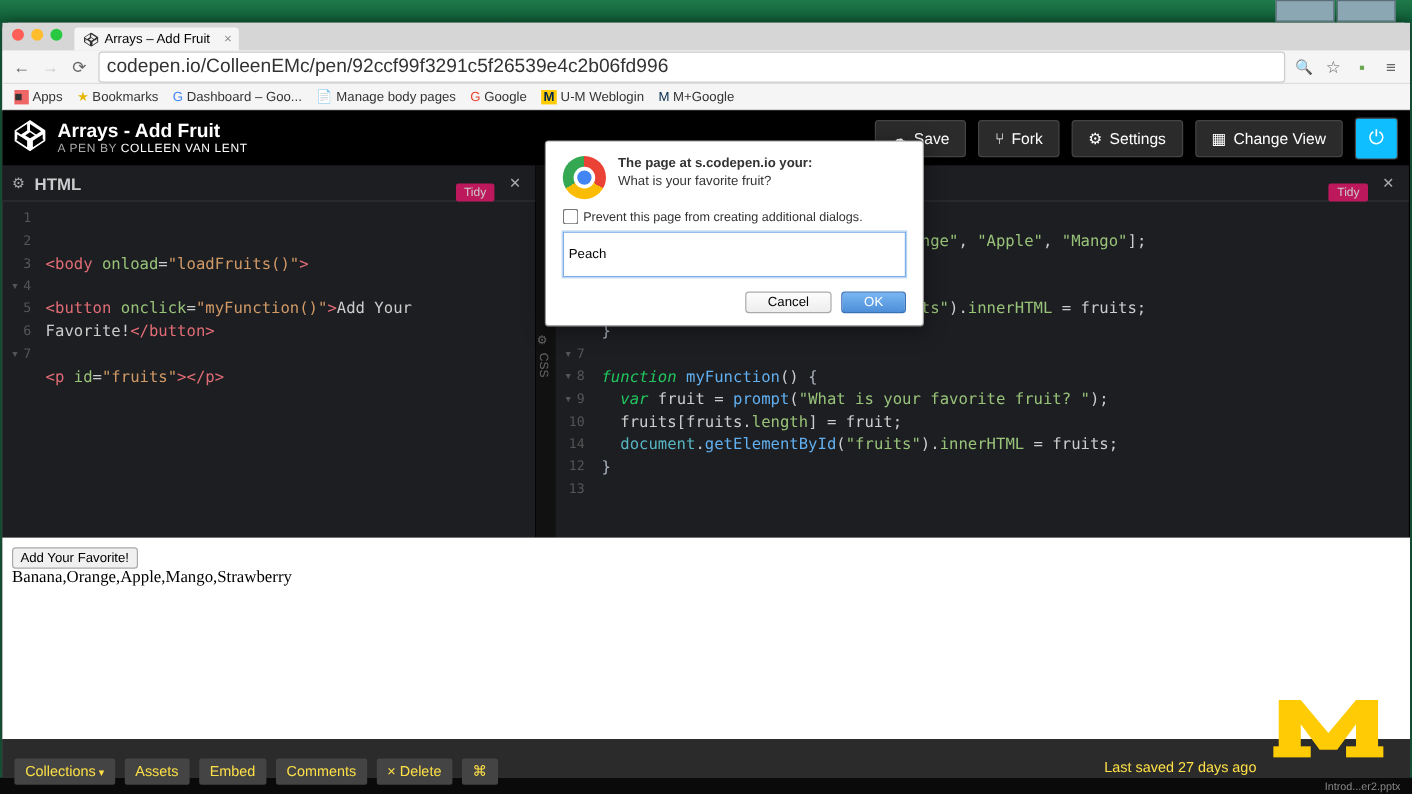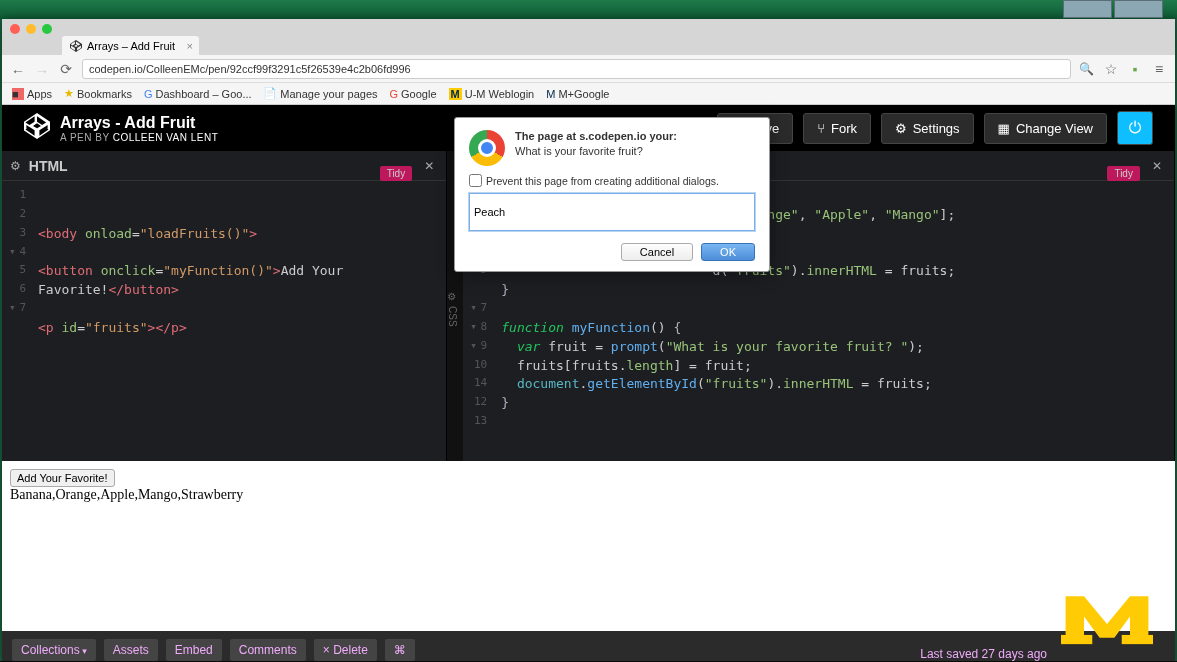--- a/index.html
+++ b/index.html
@@ -15,21 +15,21 @@
   height: 19px;
   background: linear-gradient(180deg, #1f7a4a, #0e5a35);
 }
 .browser-chrome {
   background: #f0f0f0;
   border-radius: 5px 5px 0 0;
   box-shadow: 0 0 10px rgba(0,0,0,0.4);
   margin: 0 2px;
 }
 .tab-strip {
-  height: 36px;
+  height: 23px;
   display: flex;
   align-items: flex-end;
   padding-left: 5px;
   background: #d6d6d6;
   position: relative;
 }
 .traffic-lights {
   display: flex;
   gap: 6px;
   position: absolute;
@@ -65,21 +65,21 @@
   border-bottom: 1px solid #ddd;
 }
 .nav-icon {
   color: #666;
   font-size: 14px;
   width: 16px;
   text-align: center;
 }
 .url-field {
   flex: 1;
-  font-size: 11px;
+  font-size: 16px;
   color: #333;
   padding: 3px 6px;
   background: #fff;
   border: 1px solid #ccc;
   border-radius: 3px;
 }
 .bm-bar {
   height: 22px;
   display: flex;
   align-items: center;
@@ -97,21 +97,21 @@
   height: 556px;
   background: #111;
   display: flex;
   flex-direction: column;
 }
 .cp-header {
   height: 46px;
   background: #000;
   display: flex;
   align-items: center;
-  padding: 0 22px;
+  padding: 0 10px;
   gap: 10px;
   justify-content: space-between;
 }
 .cp-logo svg { width:26px; height:26px; }
 .cp-title-block { flex:1; color:#fff; }
 .cp-title { font-size: 16px; font-weight: 600; }
 .cp-byline { font-size: 10px; text-transform: uppercase; color:#aaa; letter-spacing:0.5px; }
 .cp-byline a { color:#fff; text-decoration:none; }
 .cp-btn {
   background: #2b2b2b;
@@ -217,25 +217,25 @@
   padding: 2px 6px;
   border: 1px solid #aaa;
   background: #f0f0f0;
   border-radius: 3px;
 }
 .output-text { font-size: 14px; }
 .cp-footer {
   height: 30px;
   background: #2b2b2b;
   display: flex;
-  align-items: flex-end;
-  padding: 0 10px;
+  align-items: flex-start;
+  padding: 16px 10px;
   gap: 8px;
   font-size: 12px;
-  color: #f0abfc;
+  color: #fde047;
 }
 .fbtn {
   background: #444;
   padding: 4px 9px;
   border-radius: 2px;
 }
 .fbtn.drop::after { content:" ▾"; font-size:9px; }
 .footer-spacer { flex:1; }
 .js-dialog {
   position: absolute;
@@ -362,21 +362,21 @@
     <span class="bm-item">
         <span style="color:#e6b800">★</span>
         <span>Bookmarks</span>
       </span>
     <span class="bm-item">
         <span style="color:#4285f4">G</span>
         <span>Dashboard – Goo...</span>
       </span>
     <span class="bm-item">
         <span style="color:#4285f4">📄</span>
-        <span>Manage your pages</span>
+        <span>Manage body pages</span>
       </span>
     <span class="bm-item">
         <span style="color:#ea4335">G</span>
         <span>Google</span>
       </span>
     <span class="bm-item">
         <span style="background:#ffcb05;color:#00274c;font-weight:bold;padding:0 2px">M</span>
         <span>U-M Weblogin</span>
       </span>
     <span class="bm-item">

